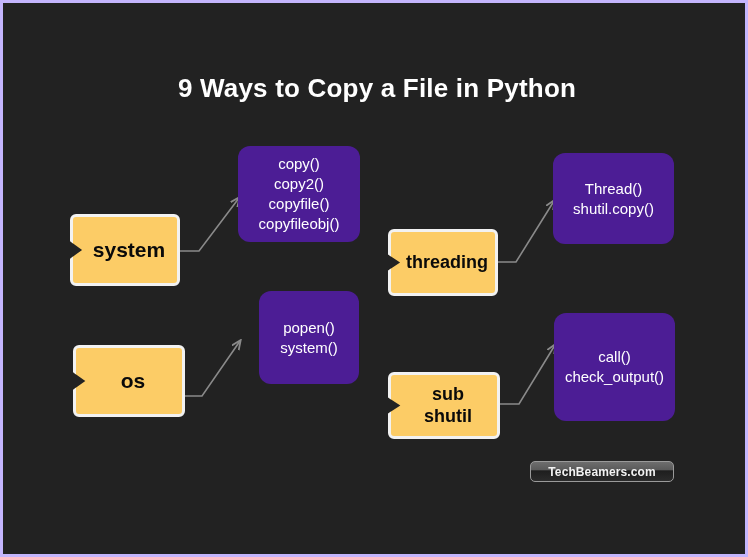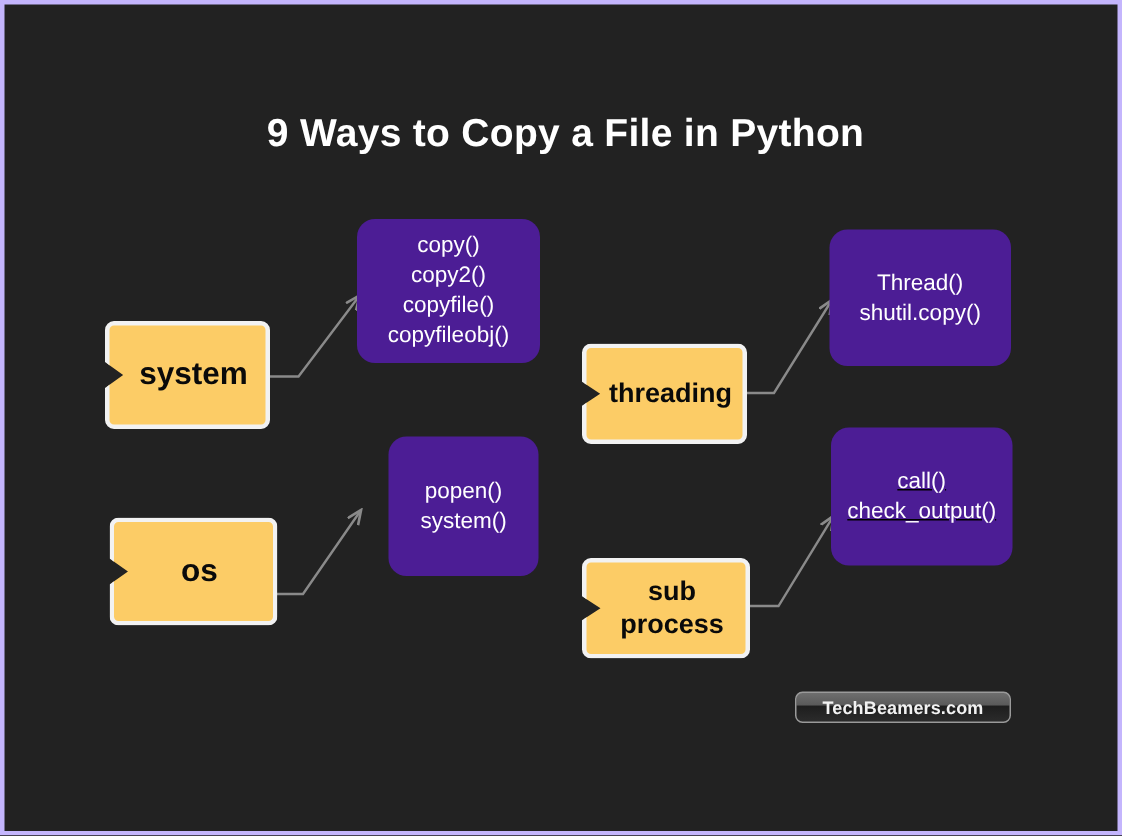--- a/index.html
+++ b/index.html
@@ -163,23 +163,23 @@
   <div class="module-box" style="left:385px; top:226px; width:110px; height:67px;justify-content:center;">
     <span class="module-label" style="font-size:18px;">threading</span>
   </div>
   <div class="fn-box" style="left:550px; top:150px; width:121px; height:91px;">
     <span class="fn-list">Thread()
 shutil.copy()</span>
   </div>
 
   <div class="module-box" style="left:385px; top:369px; width:112px; height:67px;">
     <span class="module-label" style="font-size:18px;">sub
-process</span>
+shutil</span>
   </div>
-  <div class="fn-box" style="left:551px; top:282px; width:121px; height:92px;text-decoration:underline;">
+  <div class="fn-box" style="left:551px; top:310px; width:121px; height:108px;">
     <span class="fn-list">call()
 check_output()</span>
   </div>
 
   <div id="watermark">
     <span id="watermark-text">TechBeamers.com</span>
   </div>
 
 </div>
 

